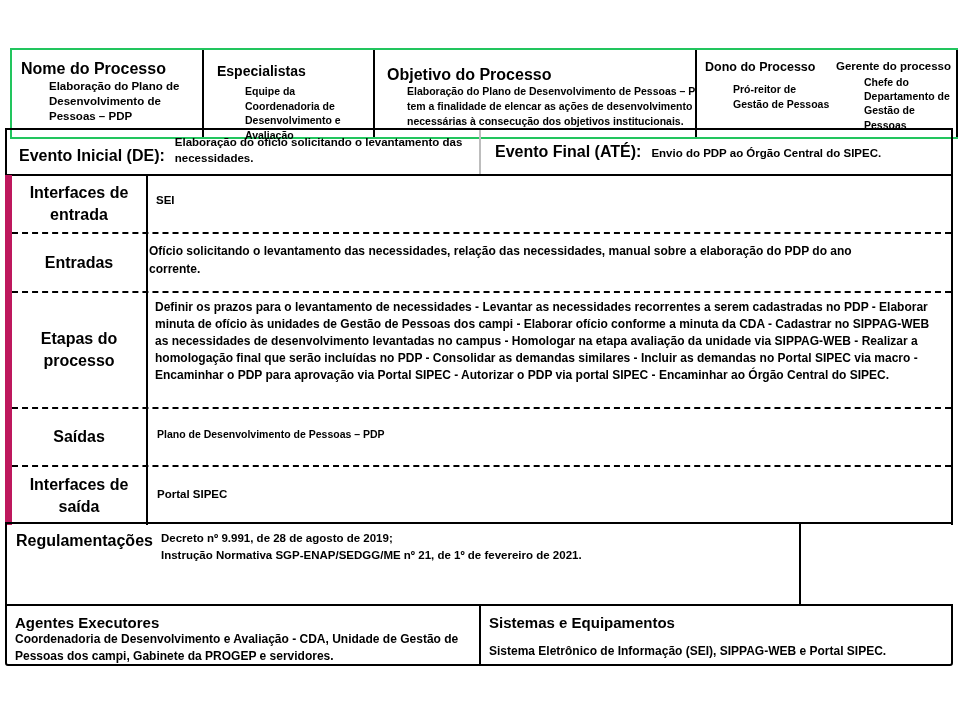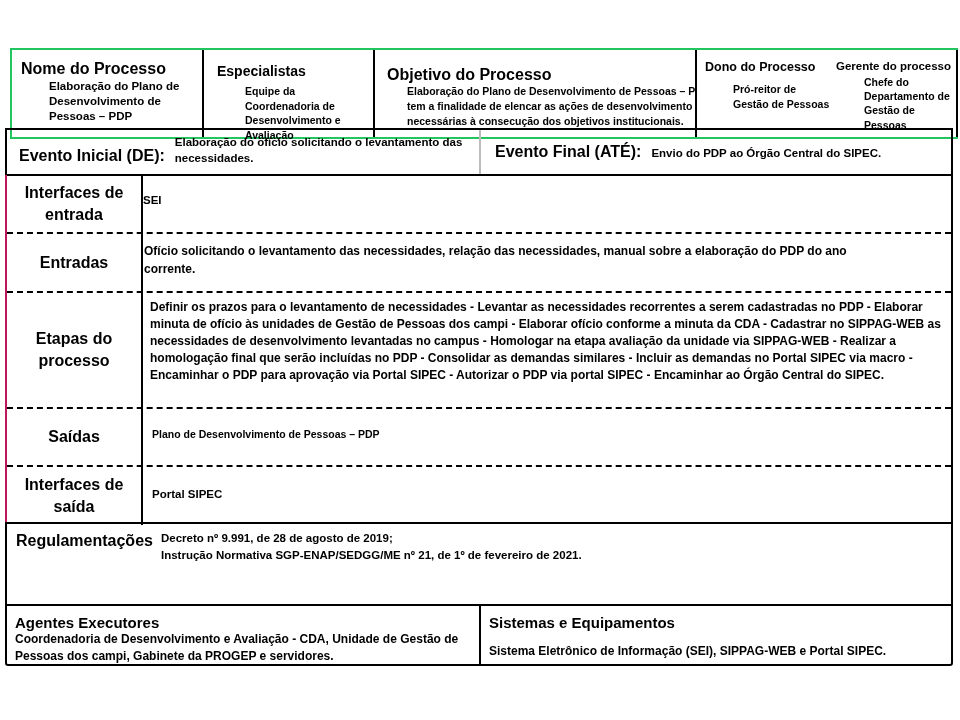--- a/index.html
+++ b/index.html
@@ -89,21 +89,21 @@
       line-height: 1.4;
     }
     #ev-ini .event-text { margin-top: -4px; width: 300px; }
     #ev-fim .event-text { margin-top: 2px; }
 
     
     .mid {
       position: absolute;
       left: 5px; top: 175px;
       width: 948px; height: 350px;
-      border-left: 2px solid #be185d;
+      border-left: 7px solid #be185d;
       border-right: 2px solid #000;
       box-sizing: border-box;
     }
     .mid-divider-v {
       position: absolute;
       left: 134px; top: 0; bottom: 0;
       width: 2px; background: #000;
     }
     .mid-row {
       position: absolute;
@@ -124,21 +124,21 @@
     .mid-content {
       position: absolute;
       left: 136px; right: 0; top: 0; bottom: 0;
       display: flex;
       align-items: center;
       box-sizing: border-box;
     }
     .mid-content span { display: block; }
 
     #r-ie { top: 0; height: 59px; }
-    #r-ie .mid-content { font-size: 11.5px; padding-bottom: 8px; }
+    #r-ie .mid-content { padding-left: 8px; font-size: 11.5px; padding-bottom: 8px; }
 
     #r-ent { top: 59px; height: 59px; }
     #r-ent .mid-content { padding-left: 1px; font-size: 12px; line-height: 1.45; padding-right: 90px; padding-bottom: 4px; }
 
     #r-etp { top: 118px; height: 116px; }
     #r-etp .mid-content { padding-left: 7px; font-size: 12px; line-height: 1.42; padding-right: 8px; align-items: flex-start; padding-top: 6px; }
 
     #r-sai { top: 234px; height: 58px; }
     #r-sai .mid-content { padding-left: 9px; font-size: 10.5px; padding-bottom: 6px; }
 
@@ -149,21 +149,21 @@
       position: absolute;
       left: 5px; top: 522px;
       width: 948px; height: 2px;
       background: #000;
     }
 
     
     .reg {
       position: absolute;
       left: 5px; top: 522px;
-      width: 948px; height: 84px;
+      width: 796px; height: 84px;
       border: 2px solid #000;
       border-top: none;
       box-sizing: border-box;
     }
     .reg-label {
       position: absolute;
       left: 9px; top: 10px;
       font-size: 16px;
       white-space: nowrap;
     }

